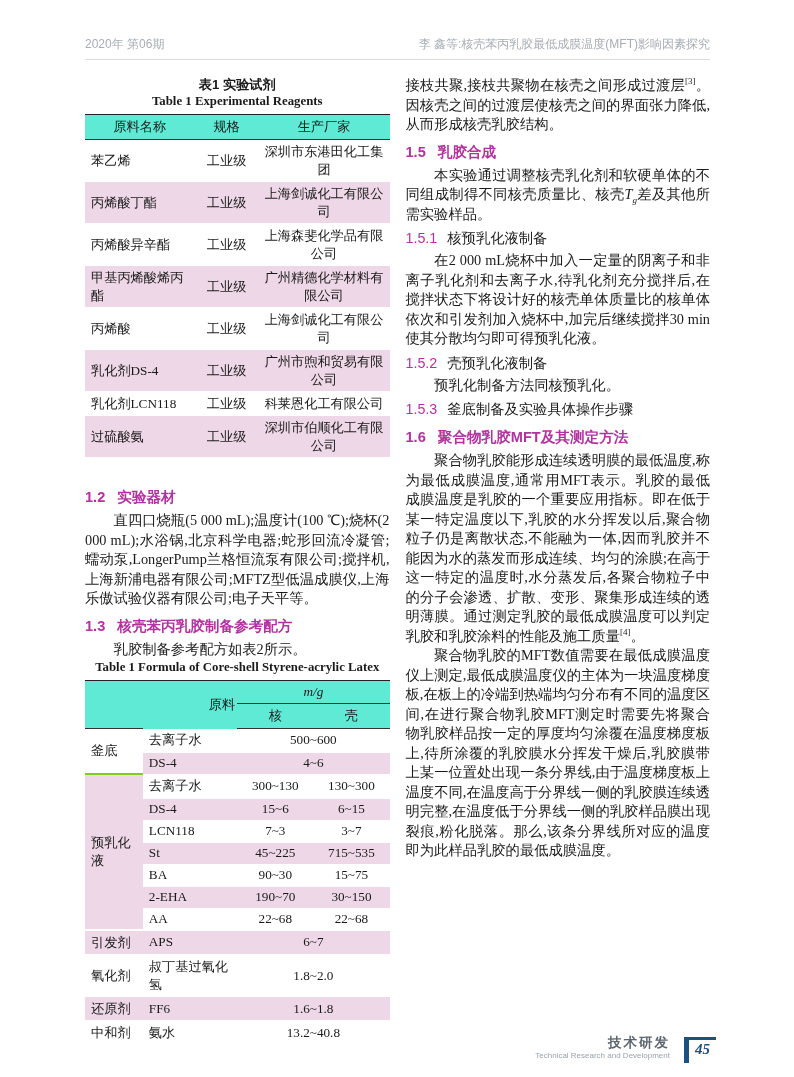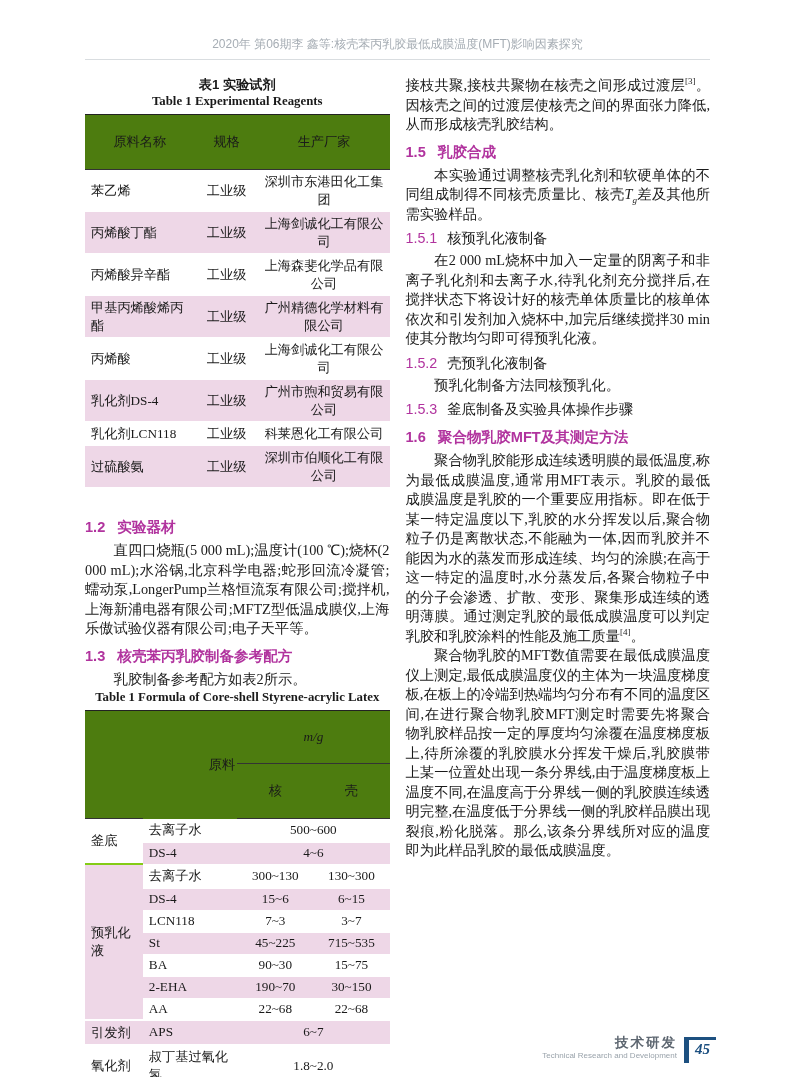--- a/index.html
+++ b/index.html
@@ -9,21 +9,21 @@
     margin:0 auto;
     background:#ffffff;
     box-sizing:border-box;
     padding:36px 84px 0 85px;
     font-family:"Liberation Serif", serif;
     color:#1a1a1a;
     overflow:hidden;
   }
   
   .runhead{
-    display:flex;justify-content:center;align-items:flex-end;
+    display:flex;justify-content:space-between;align-items:flex-end;
     font-family:"Liberation Sans", sans-serif;
     font-size:12px;color:#a6adb4;
     border-bottom:1px solid #d9dde0;
     padding-bottom:6px;margin-bottom:16px;
   }
   
   .cols{display:flex;gap:16px;}
   .col{width:305px;box-sizing:border-box;text-align:justify;}
   p{margin:0;font-size:14.3px;line-height:19.5px;}
   p.indent{text-indent:2em;}
@@ -49,40 +49,40 @@
     margin-top:8px;font-family:"Liberation Sans", sans-serif;
   }
   .cap-en{
     text-align:center;font-weight:bold;font-size:12.8px;line-height:16px;
     margin-bottom:5px;font-family:"Liberation Serif", serif;
   }
   
   table{border-collapse:collapse;width:100%;font-size:13.2px;margin-bottom:4px;}
   .tbl{border-top:1.5px solid #222;border-bottom:1.5px solid #222;}
   .tbl th{
-    background:#4d7c0f;font-weight:normal;padding:18px 2px;
+    background:#5eead4;font-weight:normal;padding:3px 2px;
     border-bottom:1px solid #333;
   }
   .tbl td{padding:2.5px 2px;border-bottom:1px solid #fff;}
   .tbl tbody tr:nth-child(even) td{background:#eed7e7;}
   .tbl tbody tr:nth-child(odd) td{background:#ffffff;}
   td.l{text-align:left;padding-left:6px;}
   td.c,th.c{text-align:center;}
   
   .tbl2 th{border-bottom:none;}
   .tbl2 tr.hr2 th{border-bottom:1px solid #333;}
   .tbl2 th.mg{border-bottom:1px solid #333;}
   .tbl2 td.grp{text-align:left;padding-left:6px;}
   .tbl2 td.gw{background:#ffffff !important;border-bottom:2px solid #84cc16;}
   .tbl2 td.gp{background:#eed7e7 !important;border-bottom:2px solid #fff;}
   .mgit{font-style:italic;}
   
   .pfoot{
     position:absolute;right:78px;bottom:14px;
-    display:flex;align-items:flex-start;gap:7px;
+    display:flex;align-items:flex-start;gap:14px;
   }
   .pfoot .labels{text-align:right;}
   .pfoot .zh{
     font-family:"Liberation Sans", sans-serif;
     font-size:13.5px;color:#5d6670;font-weight:bold;line-height:15px;letter-spacing:2px;
   }
   .pfoot .en{
     font-family:"Liberation Sans", sans-serif;
     font-size:8px;color:#9aa3ab;line-height:11px;
   }

